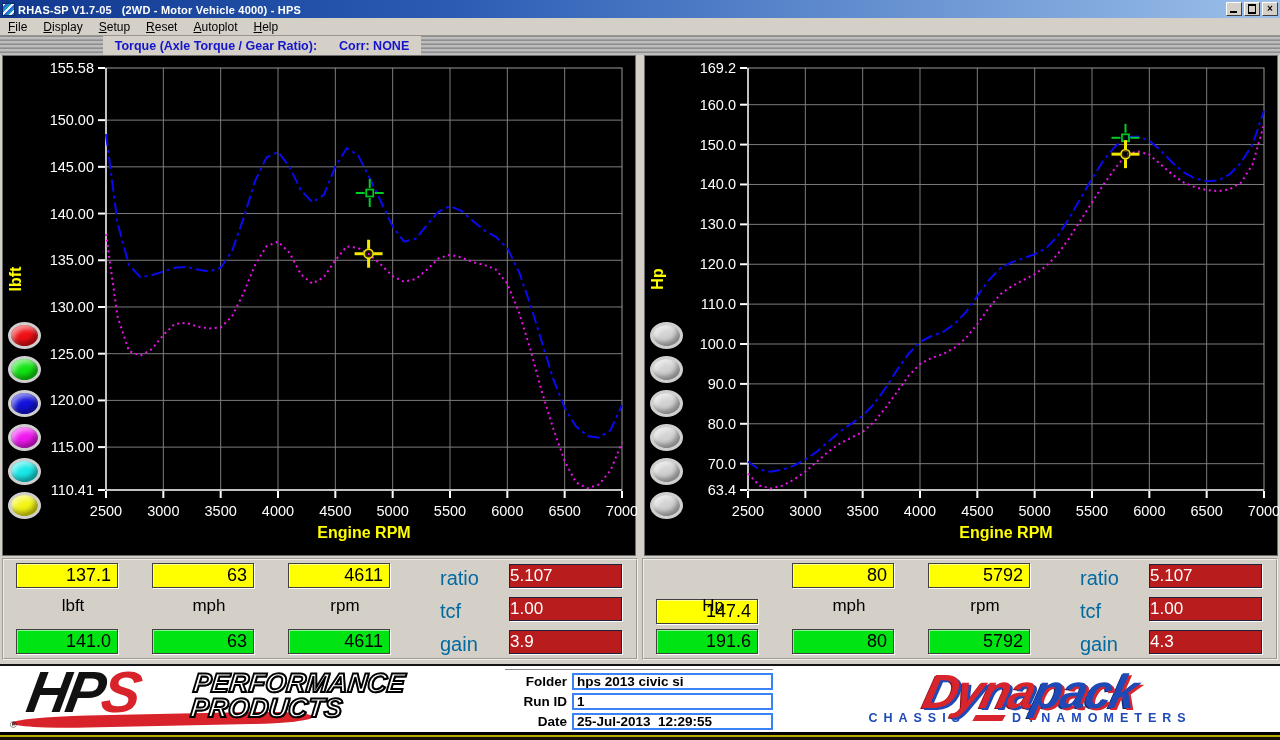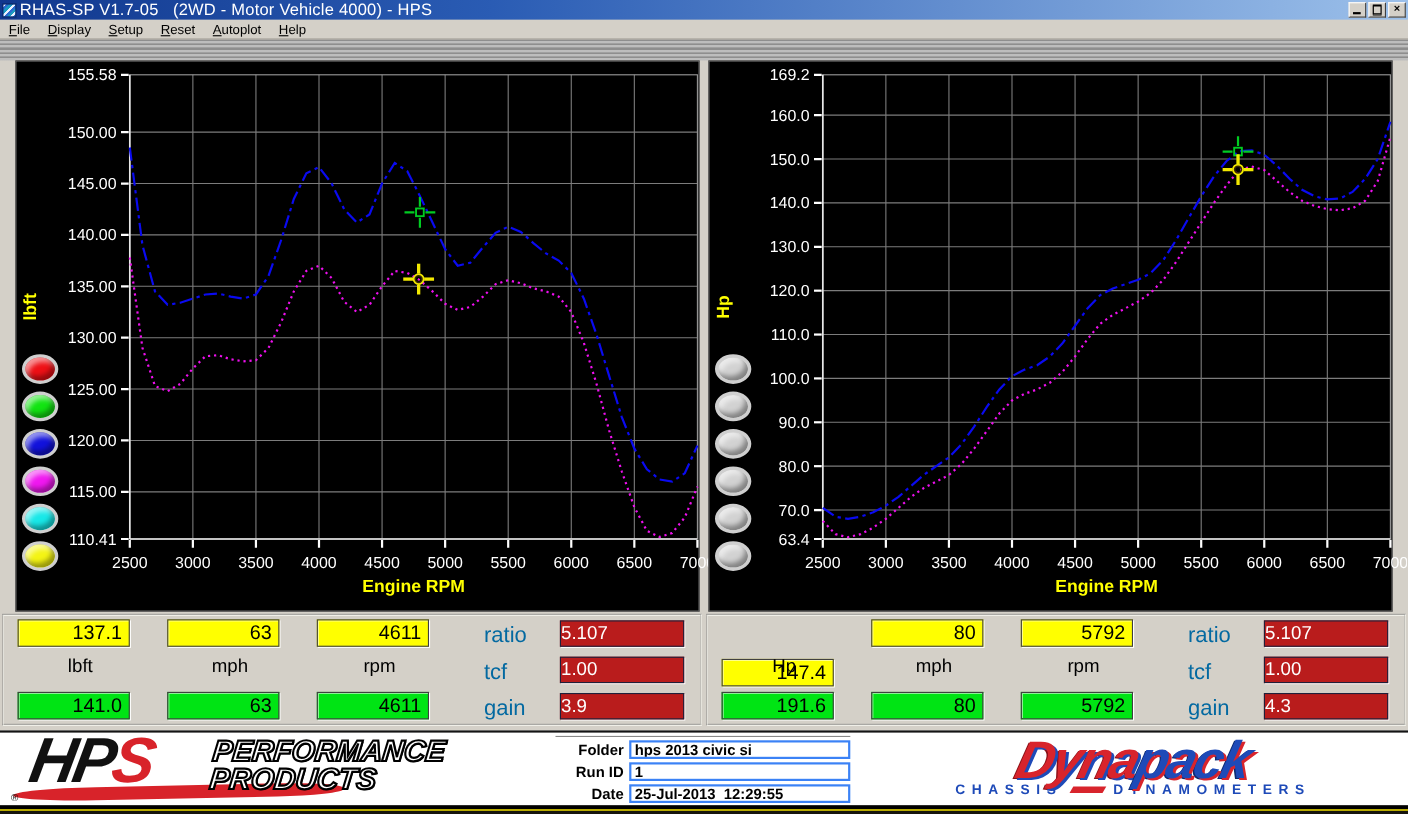--- a/index.html
+++ b/index.html
@@ -5,21 +5,21 @@
   * { margin:0; padding:0; box-sizing:border-box; }
   html,body { width:1280px; height:740px; overflow:hidden; }
   body { font-family:"Liberation Sans", sans-serif; background:#d4d0c8; position:relative; }
 
   
   .titlebar { height:18px; background:linear-gradient(90deg,#11388e 0%,#2a5cb4 35%,#9cc0ea 100%);
     display:flex; align-items:center; color:#fff; }
   .win-icon { width:13px; height:13px; margin:0 3px 0 2px;
     background:repeating-linear-gradient(135deg,#e8f0ff 0 2px,#2a6cd0 2px 4px,#1a9ac0 4px 6px);
     border:1px solid #0a2a6a; }
-  .title-text { flex:1; font-size:15px; font-weight:normal; white-space:pre; letter-spacing:.2px; padding-top:1px; }
+  .title-text { flex:1; font-size:11px; font-weight:bold; white-space:pre; letter-spacing:.2px; padding-top:1px; }
   .win-btns { display:flex; gap:2px; margin-right:2px; }
   .win-btn { width:16px; height:14px; background:#d4d0c8; border:1px solid;
     border-color:#fff #404040 #404040 #fff; position:relative; font-size:10px; font-weight:bold;
     color:#000; text-align:center; line-height:11px; }
   .min-glyph { position:absolute; left:3px; bottom:2px; width:7px; height:2px; background:#000; }
   .restore-glyph { position:absolute; left:3px; top:2px; width:8px; height:8px; }
   .restore-glyph:before { content:""; position:absolute; right:0; top:0; width:6px; height:6px; border:1px solid #000; border-top-width:2px; background:#d4d0c8; }
   .restore-glyph:after  { content:""; position:absolute; left:0; bottom:0; width:6px; height:6px; border:1px solid #000; border-top-width:2px; background:#d4d0c8; }
 
   
@@ -30,21 +30,21 @@
 
   
   .hdr-strip { height:19px; display:flex;
     background:repeating-linear-gradient(180deg,#8e8e8e 0 1px,#bdbdbd 1px 3px,#a0a0a0 3px 4px); }
   .hdr-half { width:638px; display:flex; justify-content:center; }
   .hdr-box { background:#d4d0c8; padding:1px 12px 0 12px; font-size:12.5px; font-weight:bold; color:#1414cc;
     transform:translateX(-57px); white-space:nowrap; display:flex; height:19px; align-items:center; }
   .hdr-box .corr { margin-left:22px; }
 
   
-  .charts { display:flex; gap:8px; padding:0 14px; }
+  .charts { display:flex; gap:8px; padding:0 2px; }
   .chart-panel { width:636px; height:501px; background:#000; border:1px solid #6e6e6e; position:relative; }
   .chart-panel svg { position:absolute; left:0; top:0; }
   .btn-col { position:absolute; left:5px; top:266px; display:flex; flex-direction:column; gap:7px; }
   .oval { width:33px; height:27px; border-radius:50%; border:3px solid #cfcfcf;
     box-shadow:inset -3px -4px 5px rgba(0,0,0,.38), inset 3px 4px 5px rgba(255,255,255,.55); }
 
   
   .readouts { display:flex; gap:4px; padding:2px 2px 0 2px; }
   .readout { width:636px; height:102px; background:#d4d0c8; border:2px groove #f0efe8; position:relative;
     color:#000; }
@@ -111,20 +111,26 @@
 <div class="menubar">
   <span class="menu-item"><u>F</u><span>ile</span></span>
   <span class="menu-item"><u>D</u><span>isplay</span></span>
   <span class="menu-item"><u>S</u><span>etup</span></span>
   <span class="menu-item"><u>R</u><span>eset</span></span>
   <span class="menu-item"><u>A</u><span>utoplot</span></span>
   <span class="menu-item"><u>H</u><span>elp</span></span>
 </div>
 
 <div class="hdr-strip">
+  <div class="hdr-half">
+    <div class="hdr-box">
+      <span>Torque (Axle Torque / Gear Ratio):</span>
+      <span class="corr">Corr: NONE</span>
+    </div>
+  </div>
 </div>
 
 <div class="charts">
   <div class="chart-panel">
     <svg width="634" height="499" viewBox="0 0 634 499">
         <g>
           <line x1="103" y1="64.13106043834414" x2="619" y2="64.13106043834414" stroke="#7c7c7c" stroke-width="1"></line>
           <line x1="103" y1="110.84348018596422" x2="619" y2="110.84348018596422" stroke="#7c7c7c" stroke-width="1"></line>
           <line x1="103" y1="157.5558999335843" x2="619" y2="157.5558999335843" stroke="#7c7c7c" stroke-width="1"></line>
           <line x1="103" y1="204.2683196812044" x2="619" y2="204.2683196812044" stroke="#7c7c7c" stroke-width="1"></line>

